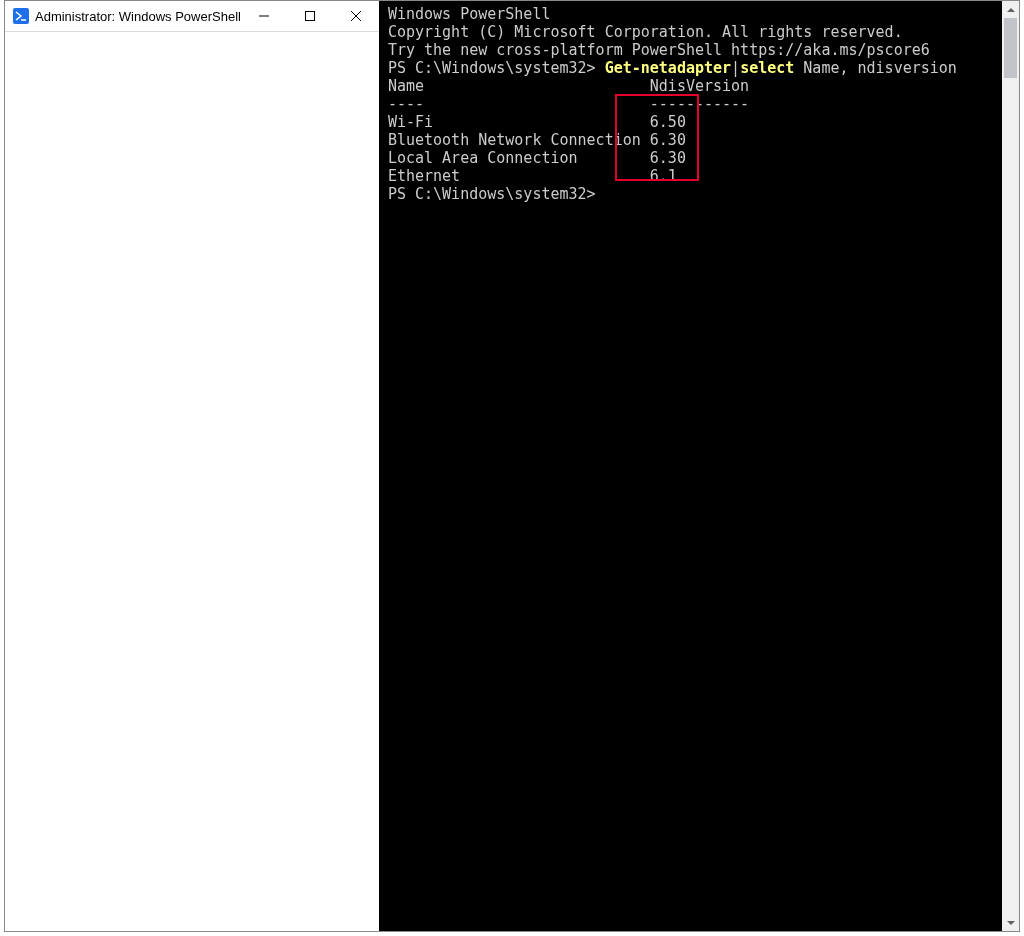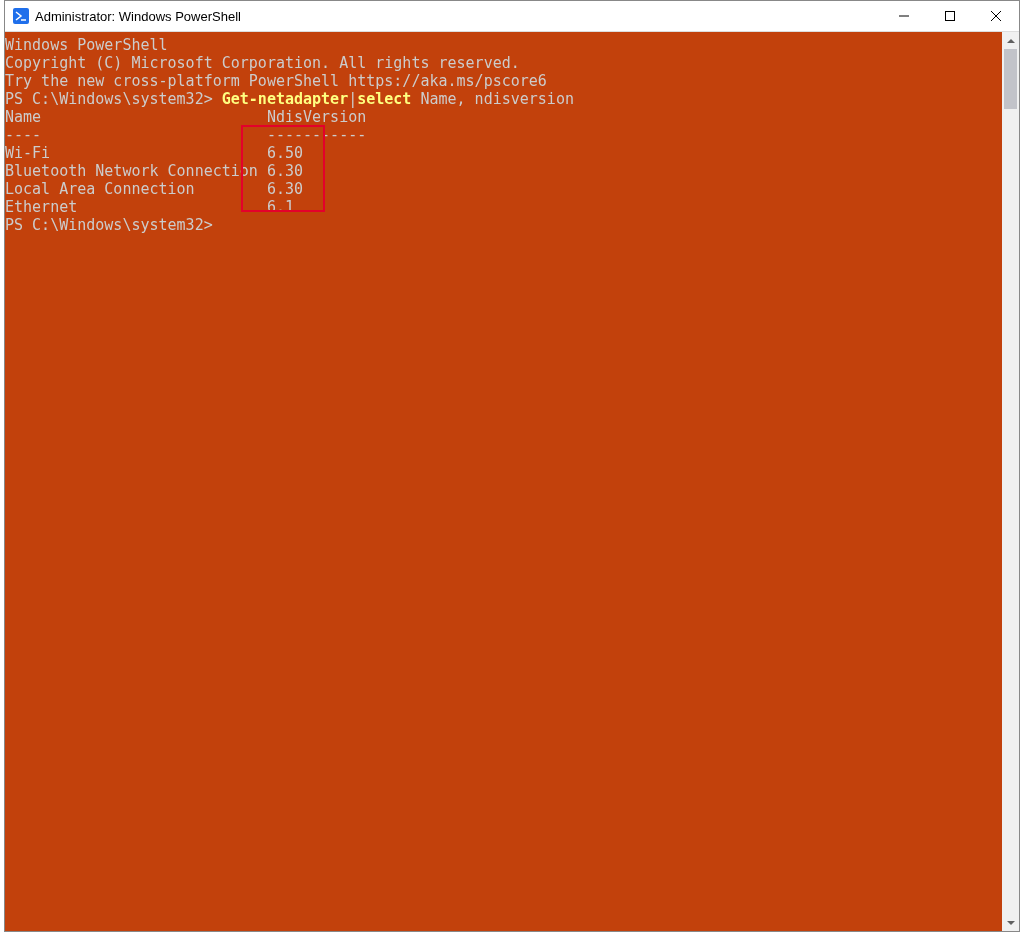--- a/index.html
+++ b/index.html
@@ -14,21 +14,21 @@
   .window {
     position: absolute;
     left: 4px;
     top: 0;
     width: 1016px;
     height: 932px;
     border: 1px solid #888;
     background: #ffffff;
     box-sizing: border-box;
     display: flex;
-    flex-direction: column;
+    flex-direction: row;
   }
   
   .titlebar {
     height: 30px;
     background: #ffffff;
     display: flex;
     align-items: center;
     padding: 0 0 0 8px;
     border-bottom: 1px solid #ddd;
     font-size: 13px;
@@ -60,27 +60,27 @@
   .win-btn svg { display: block; }
 
   
   .client {
     flex: 1;
     display: flex;
     min-height: 0;
   }
   .terminal {
     flex: 1;
-    background: #c2410c;
+    background: #000000;
     color: #cccccc;
     font-family: Consolas, "Lucida Console", monospace;
     font-size: 15px;
     line-height: 18px;
     white-space: pre;
-    padding: 4px 0 0 0;
+    padding: 4px 0 0 9px;
     position: relative;
     overflow: hidden;
   }
   .cmd-yellow { color: #ffff80; font-weight: bold; }
   .cmd-gray { color: #cccccc; }
   
   .highlight-box {
     position: absolute;
     border: 2px solid #e4002b;
     pointer-events: none;

